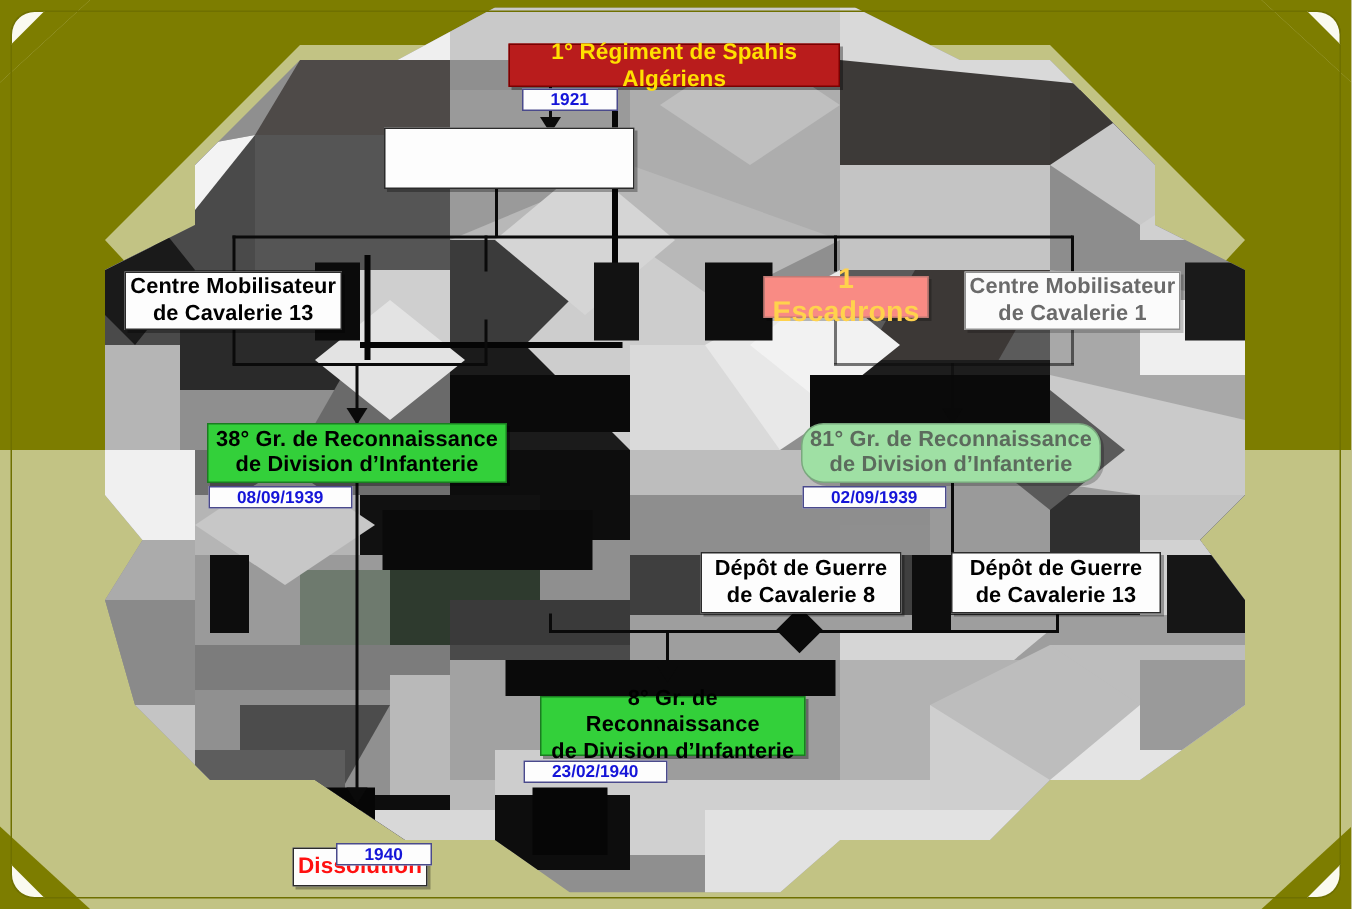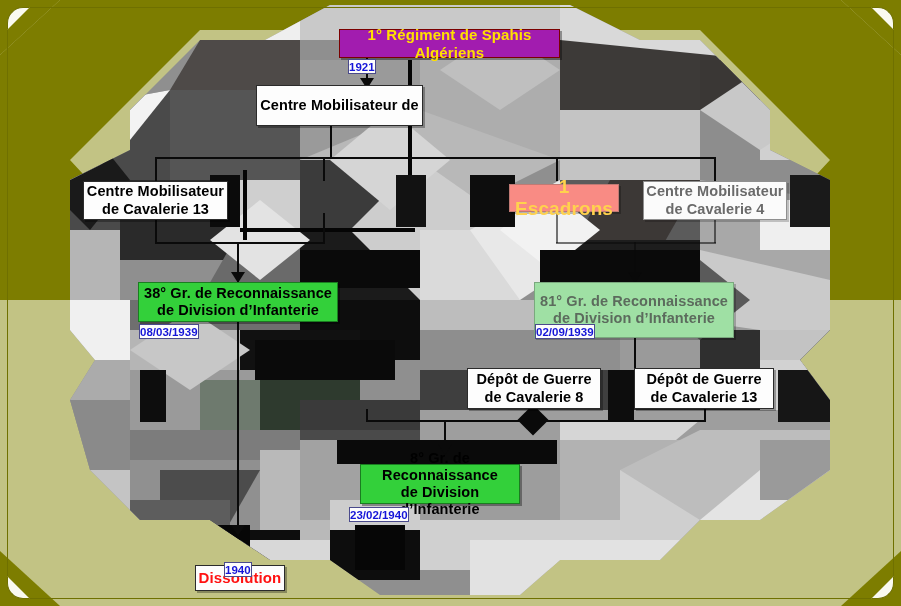--- a/index.html
+++ b/index.html
@@ -39,33 +39,33 @@
   .diamond{position:absolute;width:22px;height:22px;background:#0a0a0a;transform:rotate(45deg);}
 
   .node{position:absolute;box-sizing:border-box;display:flex;align-items:center;justify-content:center;
         text-align:center;font-weight:bold;line-height:1.18;letter-spacing:.1px;}
   .node span{display:block;}
 
   .n-white{background:#fdfdfd;border:1.5px solid #2b2b2b;color:#000;font-size:14.5px;
            box-shadow:2px 2px 0 rgba(0,0,0,.30);}
   .n-white-dim{background:#fbfbfb;border:1.5px solid #8f8f8f;color:#6a6a6a;font-size:14.5px;
            box-shadow:2px 2px 0 rgba(0,0,0,.20);}
-  .n-red{background:#a21caf;border:1.5px solid #7a0000;color:#ffe000;font-size:15px;
+  .n-red{background:#b91c1c;border:1.5px solid #7a0000;color:#ffe000;font-size:15px;
            box-shadow:2px 2px 0 rgba(0,0,0,.35);}
   .n-red-dim{background:#f98b84;border:1.5px solid #c07a74;color:#ffd24d;font-size:19px;
            box-shadow:2px 2px 0 rgba(0,0,0,.25);}
   .n-green{background:#33d03a;border:1.5px solid #1a7d20;color:#000;font-size:14.5px;
            box-shadow:2px 2px 0 rgba(0,0,0,.35);}
   .n-green-dim{background:#9fe0a4;border:1.5px solid #7aa87e;color:#5c6b5d;font-size:14.5px;
            box-shadow:2px 2px 0 rgba(0,0,0,.22);}
   .n-diss{background:#fdfdfd;border:1.5px solid #2b2b2b;color:#ff1111;font-size:15px;
            box-shadow:2px 2px 0 rgba(0,0,0,.30);}
 
   .datetag{position:absolute;background:#fdfdfd;border:1.2px solid #4a4a8c;color:#1515d8;
-           font-size:11.5px;font-weight:bold;padding:0px 0;line-height:14px;height:15px;
+           font-size:11.5px;font-weight:bold;padding:0px 18px;line-height:14px;height:15px;
            box-sizing:border-box;white-space:nowrap;}
 </style>
 </head>
 <body>
 
 <div id="root">
 
   <div class="frame-bg"></div>
   <div class="khaki-low"></div>
   <div class="olive-top"></div>
@@ -233,66 +233,65 @@
     <div class="arrow" style="left:438px;top:444px;"></div>
 
     <div class="node n-red" style="left:339px;top:29px;width:221px;height:29px;">
       <span>1° Régiment de Spahis Algériens</span>
     </div>
     <div class="datetag" style="left:348px;top:59px;">
       <span>1921</span>
     </div>
 
     <div class="node n-white" style="left:256px;top:85px;width:167px;height:41px;flex-direction:column;">
-      <span>Centre Mobilisateur de</span>
     </div>
 
     <div class="node n-white" style="left:83px;top:181px;width:145px;height:39px;flex-direction:column;">
       <span>Centre Mobilisateur</span>
       <span>de Cavalerie 13</span>
     </div>
 
 
     <div class="node n-red-dim" style="left:509px;top:184px;width:110px;height:28px;">
       <span>1 Escadrons</span>
     </div>
 
     <div class="node n-white-dim" style="left:643px;top:181px;width:144px;height:39px;flex-direction:column;">
       <span>Centre Mobilisateur</span>
-      <span>de Cavalerie 4</span>
+      <span>de Cavalerie 1</span>
     </div>
 
     <div class="node n-green" style="left:138px;top:282px;width:200px;height:40px;flex-direction:column;">
       <span>38° Gr. de Reconnaissance</span>
       <span>de Division d’Infanterie</span>
     </div>
     <div class="datetag" style="left:139px;top:324px;">
-      <span>08/03/1939</span>
-    </div>
-
-    <div class="node n-green-dim" style="left:534px;top:282px;width:200px;height:56px;flex-direction:column;">
+      <span>08/09/1939</span>
+    </div>
+
+    <div class="node n-green-dim" style="left:534px;top:282px;width:200px;height:40px;flex-direction:column;border-radius:15px;">
       <span>81° Gr. de Reconnaissance</span>
       <span>de Division d’Infanterie</span>
     </div>
     <div class="datetag" style="left:535px;top:324px;">
       <span>02/09/1939</span>
     </div>
 
 
     <div class="node n-white" style="left:467px;top:368px;width:134px;height:41px;flex-direction:column;">
       <span>Dépôt de Guerre</span>
       <span>de Cavalerie 8</span>
     </div>
 
     <div class="node n-white" style="left:634px;top:368px;width:140px;height:41px;flex-direction:column;">
       <span>Dépôt de Guerre</span>
       <span>de Cavalerie 13</span>
     </div>
 
-    <div class="node n-green" style="left:360px;top:464px;width:160px;height:40px;flex-direction:column;">
+    <div class="node n-green" style="left:360px;top:464px;width:177px;height:40px;flex-direction:column;">
       <span>8° Gr. de Reconnaissance</span>
       <span>de Division d’Infanterie</span>
     </div>
     <div class="datetag" style="left:349px;top:507px;">
       <span>23/02/1940</span>
     </div>
 
     <div class="node n-diss" style="left:195px;top:565px;width:90px;height:26px;">
       <span>Dissolution</span>
     </div>

